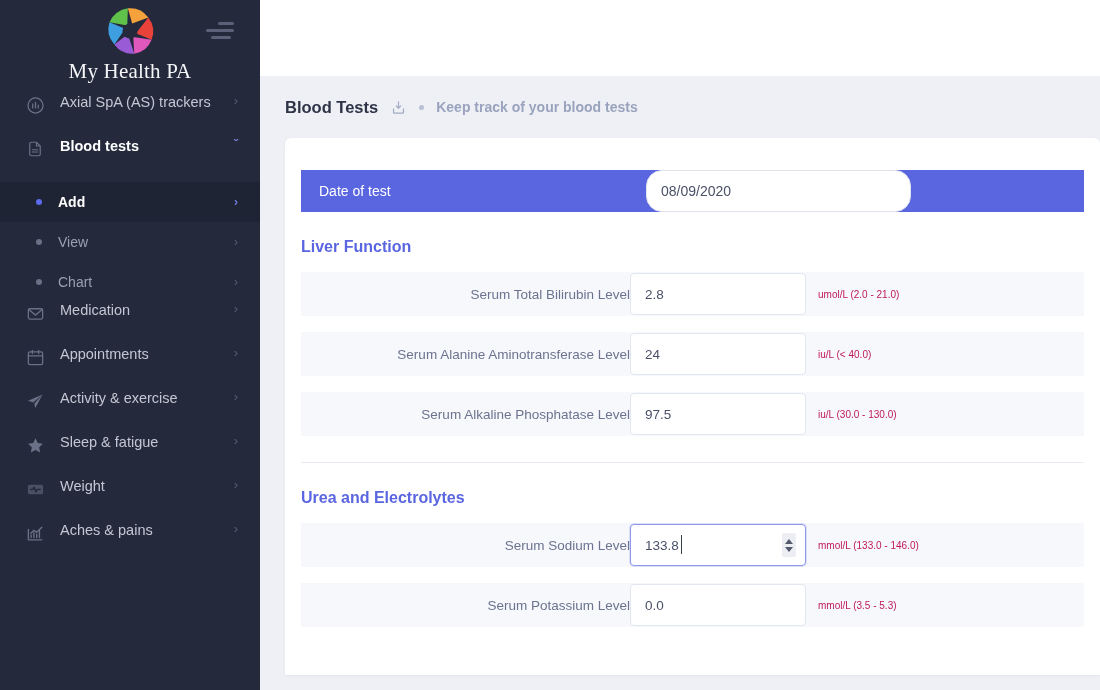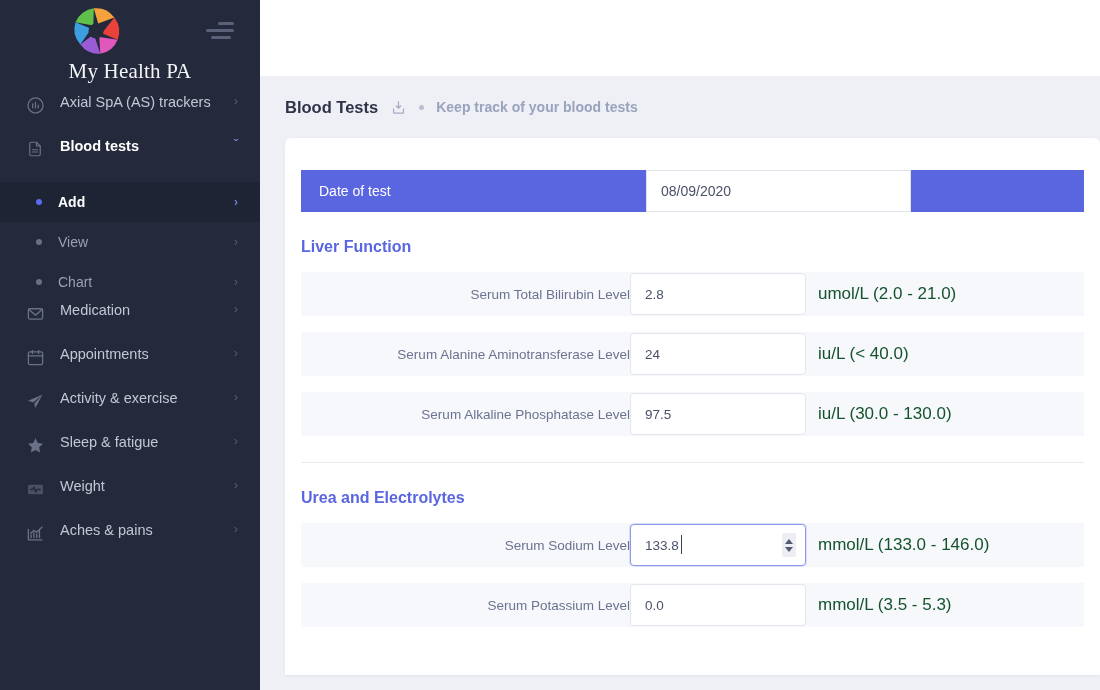--- a/index.html
+++ b/index.html
@@ -16,21 +16,21 @@
     width: 260px; min-width: 260px; height: 690px;
     background: #242a3b;
     overflow: hidden; position: relative;
   }
   .brand-row {
     position: relative;
     height: 76px;
     display: flex; align-items: flex-start; justify-content: center;
   }
   .brand {
-    display: flex; flex-direction: column; align-items: flex-start;
+    display: flex; flex-direction: column; align-items: center;
     padding-top: 4px;
   }
   .logo { width: 54px; height: 54px; display: block; }
   .brand-name {
     color: #f4f5f8; font-family: "Liberation Serif", serif;
     font-size: 21px; letter-spacing: .2px; margin-top: 1px; white-space: nowrap;
   }
   .hamburger {
     position: absolute; right: 26px; top: 22px;
     width: 28px; display: flex; flex-direction: column; gap: 4px; cursor: pointer;
@@ -93,21 +93,21 @@
   }
 
   .date-row {
     display: flex; align-items: center; background: #5a66e0;
     height: 42px; margin: 0 16px; color: #fff;
   }
   .date-row .d-label { width: 345px; padding-left: 18px; font-size: 14px; }
   .date-row .d-input-wrap { width: 265px; }
   .date-row input {
     width: 265px; height: 42px; border: 1px solid #dfe3ec; background: #fff;
-    border-radius: 0; padding: 0 14px; font-size: 14px; color: #4a5068;
+    border-radius: 16px; padding: 0 14px; font-size: 14px; color: #4a5068;
     font-family: "Liberation Sans", sans-serif;
   }
 
   .section-title {
     color: #5a66e0; font-size: 16px; font-weight: bold;
     padding: 26px 0 0 16px;
   }
 
   .test-row { display: flex; align-items: center; height: 44px; margin: 16px 16px 0 16px; }
   .test-row.striped { background: #f7f8fb; }
@@ -125,21 +125,21 @@
     position: absolute; right: 10px; top: 9px; width: 14px; height: 24px;
     display: flex; flex-direction: column; align-items: center; justify-content: center;
     gap: 3px; background: #eceef3; border-radius: 2px; cursor: pointer;
   }
   .spinner .ar { width: 0; height: 0; border-left: 4px solid transparent; border-right: 4px solid transparent; }
   .spinner .up { border-bottom: 5px solid #545a6e; }
   .spinner .dn { border-top: 5px solid #545a6e; }
   .caret {
     position: absolute; left: 51px; top: 11px; width: 1px; height: 19px; background: #39404f;
   }
-  .test-row .t-unit { padding-left: 12px; font-size: 17px; color: #14532d; }
+  .test-row .t-unit { padding-left: 12px; font-size: 10px; color: #be185d; }
 
   .divider { height: 1px; background: #e8eaf1; margin: 26px 16px 0 16px; }
 </style>
 </head>
 <body>
 
 <div class="app">
 
   <aside class="sidebar">
     <div class="brand-row">

